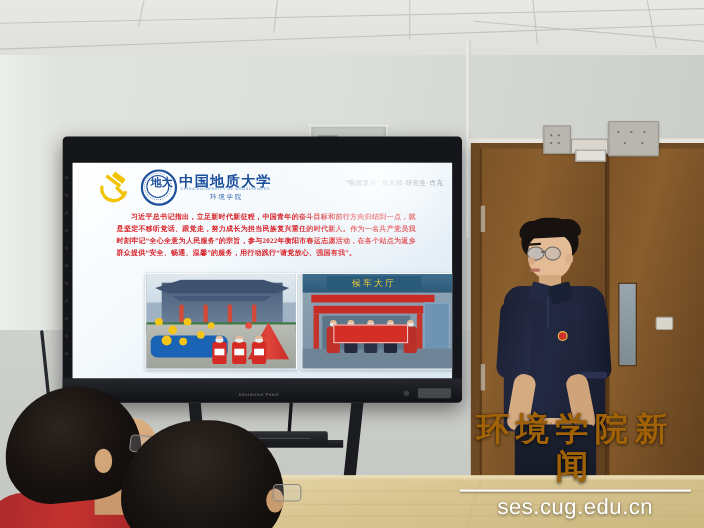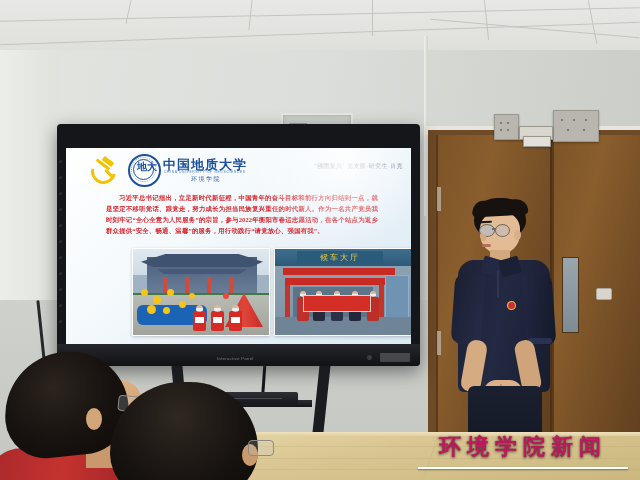--- a/index.html
+++ b/index.html
@@ -306,21 +306,21 @@
   }
   .table-edge{
     position:absolute;left:180px;top:432px;width:460px;height:6px;
     background:linear-gradient(#f0e2bb,#d9c79a);
   }
   .table-grain{position:absolute;left:0;top:0;width:100%;height:100%;opacity:.25;}
   .tg{position:absolute;height:1px;background:#b9a574;}
   
   .wm{position:absolute;right:10px;bottom:8px;width:214px;text-align:center;}
   .wm-cn{
-    color:#be185d;font-size:22px;font-weight:bold;letter-spacing:6px;
+    color:#a16207;font-size:30px;font-weight:bold;letter-spacing:6px;
     font-family:"Liberation Serif",serif;
     text-shadow:0 1px 3px rgba(0,0,0,.55),0 0 2px rgba(0,0,0,.4);
     line-height:34px;
   }
   .wm-rule{height:2px;background:#ffffff;margin:3px 2px 3px 2px;box-shadow:0 1px 2px rgba(0,0,0,.4);}
   .wm-url{
     color:#ffffff;font-size:20px;letter-spacing:.5px;line-height:22px;
     text-shadow:0 1px 3px rgba(0,0,0,.55);
   }
 </style>
@@ -574,15 +574,16 @@
   <div class="aud-b">
 
     <div class="ab-hair"></div>
     <div class="ab-ear"></div>
     <div class="ab-glass"></div>
   </div>
 
   <div class="wm">
     <div class="wm-cn">环境学院新闻</div>
     <div class="wm-rule"></div>
+    <div class="wm-url">ses.cug.edu.cn</div>
   </div>
 
 </div>
 
 </body></html>

